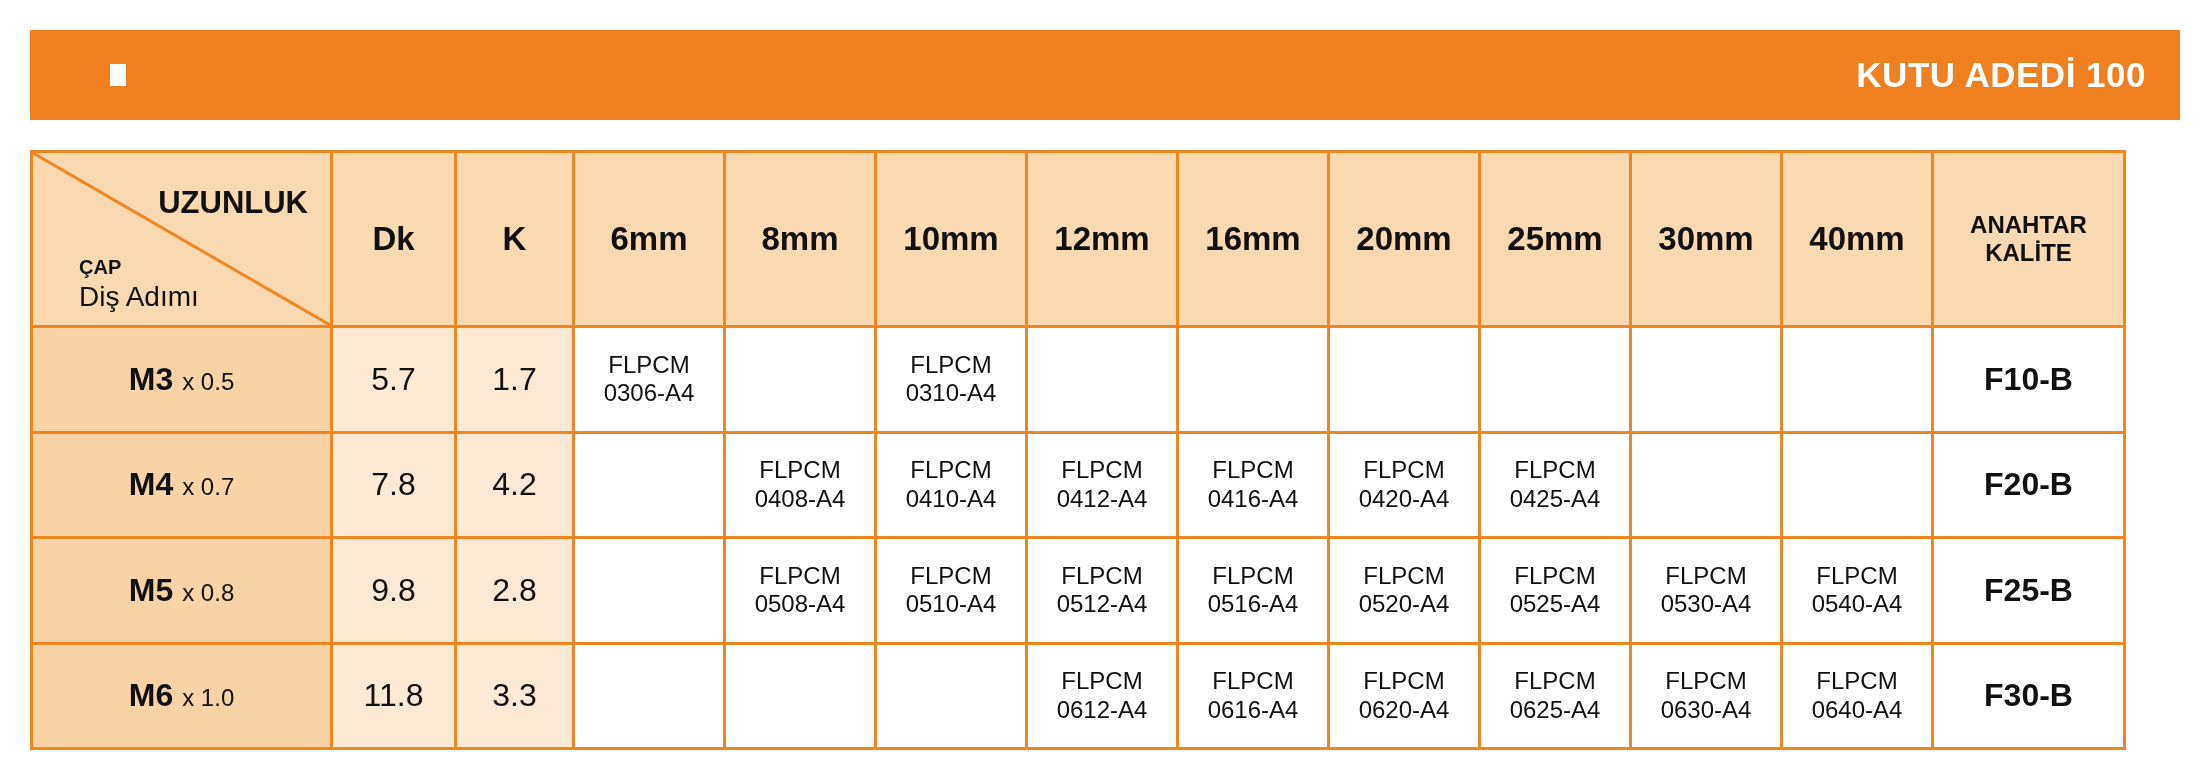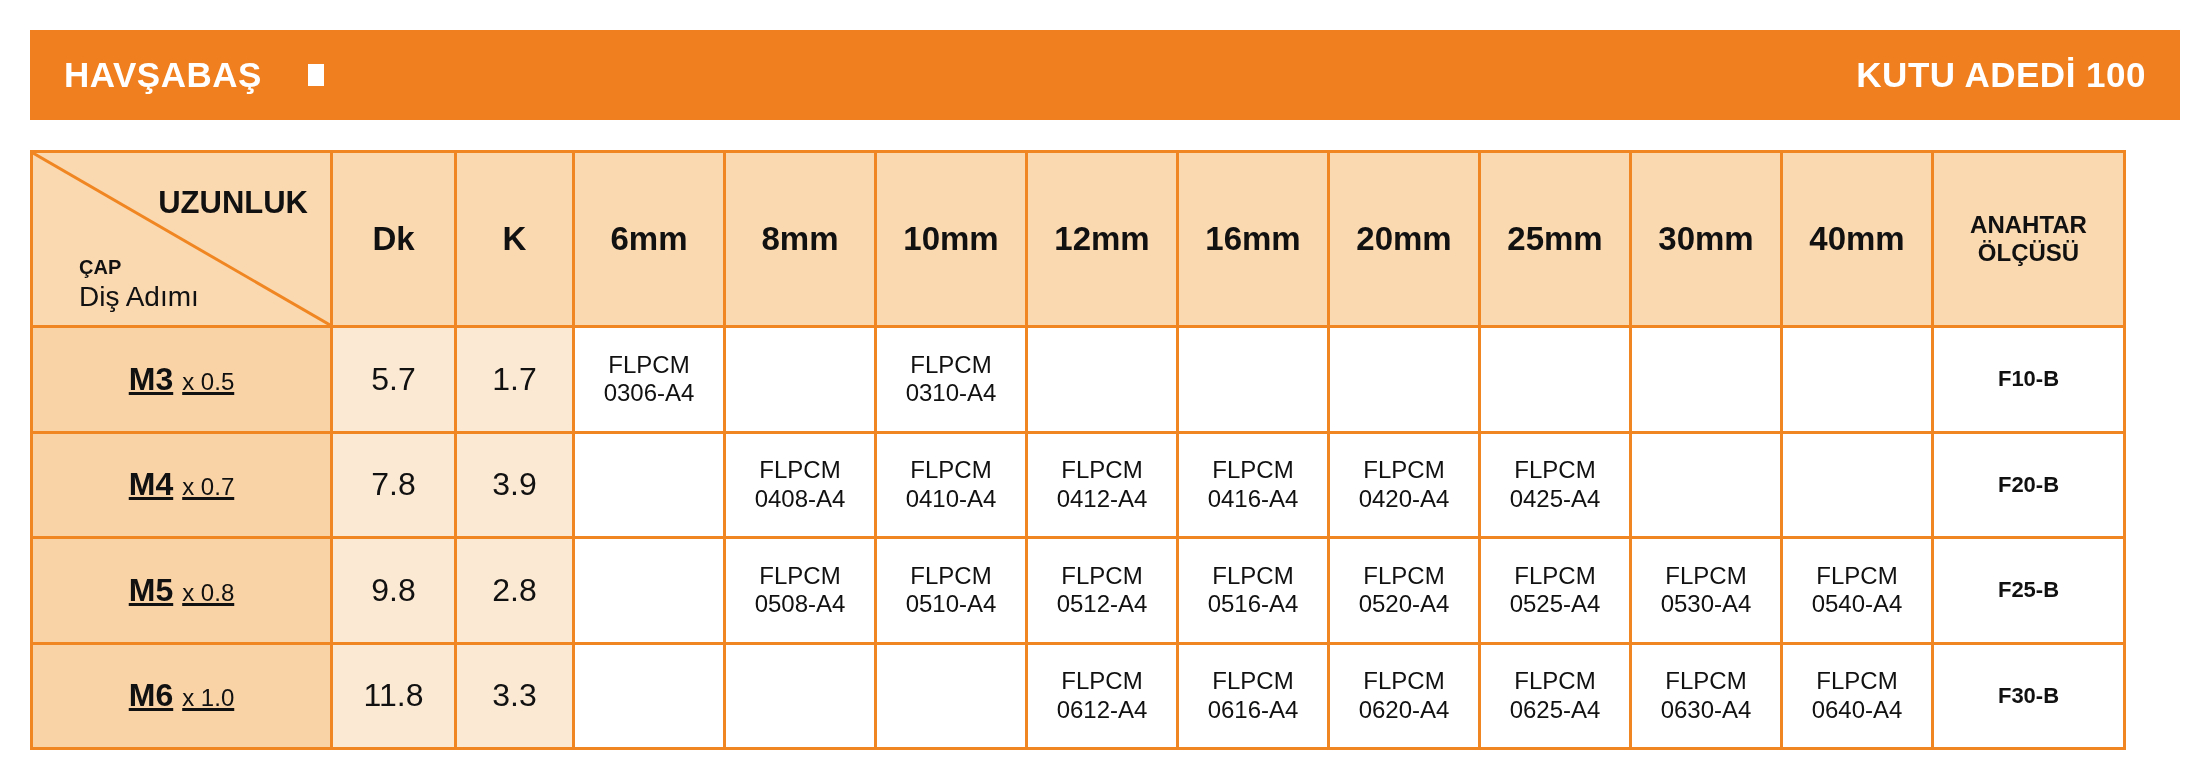--- a/index.html
+++ b/index.html
@@ -31,40 +31,39 @@
   table.catalog{
     position:absolute;left:30px;top:150px;width:2093px;height:600px;
     border-collapse:collapse;table-layout:fixed;background:var(--cell-bg);
   }
   .catalog td,.catalog th{
     border:3px solid var(--border-orange);
     text-align:center;vertical-align:middle;padding:0;
   }
   .catalog thead th{background:var(--header-bg);height:175px;font-size:33px;font-weight:bold;}
   .catalog tbody tr{height:85px;}
-  .catalog td.rowlabel{background:var(--label-col-bg);font-size:32px;font-weight:bold;text-decoration:underline;}
+  .catalog td.rowlabel{background:var(--label-col-bg);font-size:32px;font-weight:bold;}
   .catalog td.rowlabel .pitch{font-size:24px;font-weight:normal;margin-left:9px;}
   .catalog td.dim{background:var(--dim-col-bg);font-size:32px;font-weight:normal;}
   .catalog td.code{background:var(--cell-bg);font-size:24px;font-weight:normal;line-height:1.18;white-space:pre-line;}
-  .catalog td.wrench{background:var(--cell-bg);font-size:22px;font-weight:bold;}
+  .catalog td.wrench{background:var(--cell-bg);font-size:32px;font-weight:bold;}
   th.wrench-head{font-size:24px !important;line-height:1.18;white-space:pre-line;}
 
   
   th.corner{position:relative;padding:0;}
   th.corner svg{position:absolute;inset:0;width:100%;height:100%;}
   th.corner .uzunluk{position:absolute;top:32px;right:22px;font-size:31px;font-weight:bold;}
   th.corner .capblock{position:absolute;bottom:12px;left:46px;text-align:left;}
   th.corner .cap{font-size:20px;font-weight:bold;display:block;}
   th.corner .sub{font-size:28px;font-weight:normal;display:block;margin-top:2px;}
 </style>
 </head>
 <body>
 
 <div class="banner">
-  <span>HAVŞABAŞ</span>
   <span class="bullet"></span>
   <span class="spacer"></span>
   <span>KUTU ADEDİ 100</span>
 </div>
 
 <table class="catalog">
   <colgroup>
     <col style="width:300px">
       <col style="width:124px">
       <col style="width:118px">
@@ -96,21 +95,21 @@
       <th>6mm</th>
       <th>8mm</th>
       <th>10mm</th>
       <th>12mm</th>
       <th>16mm</th>
       <th>20mm</th>
       <th>25mm</th>
       <th>30mm</th>
       <th>40mm</th>
       <th class="wrench-head">ANAHTAR
-ÖLÇÜSÜ</th>
+KALİTE</th>
     </tr>
   </thead>
   <tbody>
     <tr>
       <td class="rowlabel">
         <span>M3</span><span class="pitch">x 0.5</span>
       </td>
       <td class="dim">5.7</td>
       <td class="dim">1.7</td>
       <td class="code">FLPCM
@@ -124,21 +123,21 @@
       <td class="code"></td>
       <td class="code"></td>
       <td class="code"></td>
       <td class="wrench">F10-B</td>
     </tr>
     <tr>
       <td class="rowlabel">
         <span>M4</span><span class="pitch">x 0.7</span>
       </td>
       <td class="dim">7.8</td>
-      <td class="dim">3.9</td>
+      <td class="dim">4.2</td>
       <td class="code"></td>
       <td class="code">FLPCM
 0408-A4</td>
       <td class="code">FLPCM
 0410-A4</td>
       <td class="code">FLPCM
 0412-A4</td>
       <td class="code">FLPCM
 0416-A4</td>
       <td class="code">FLPCM

